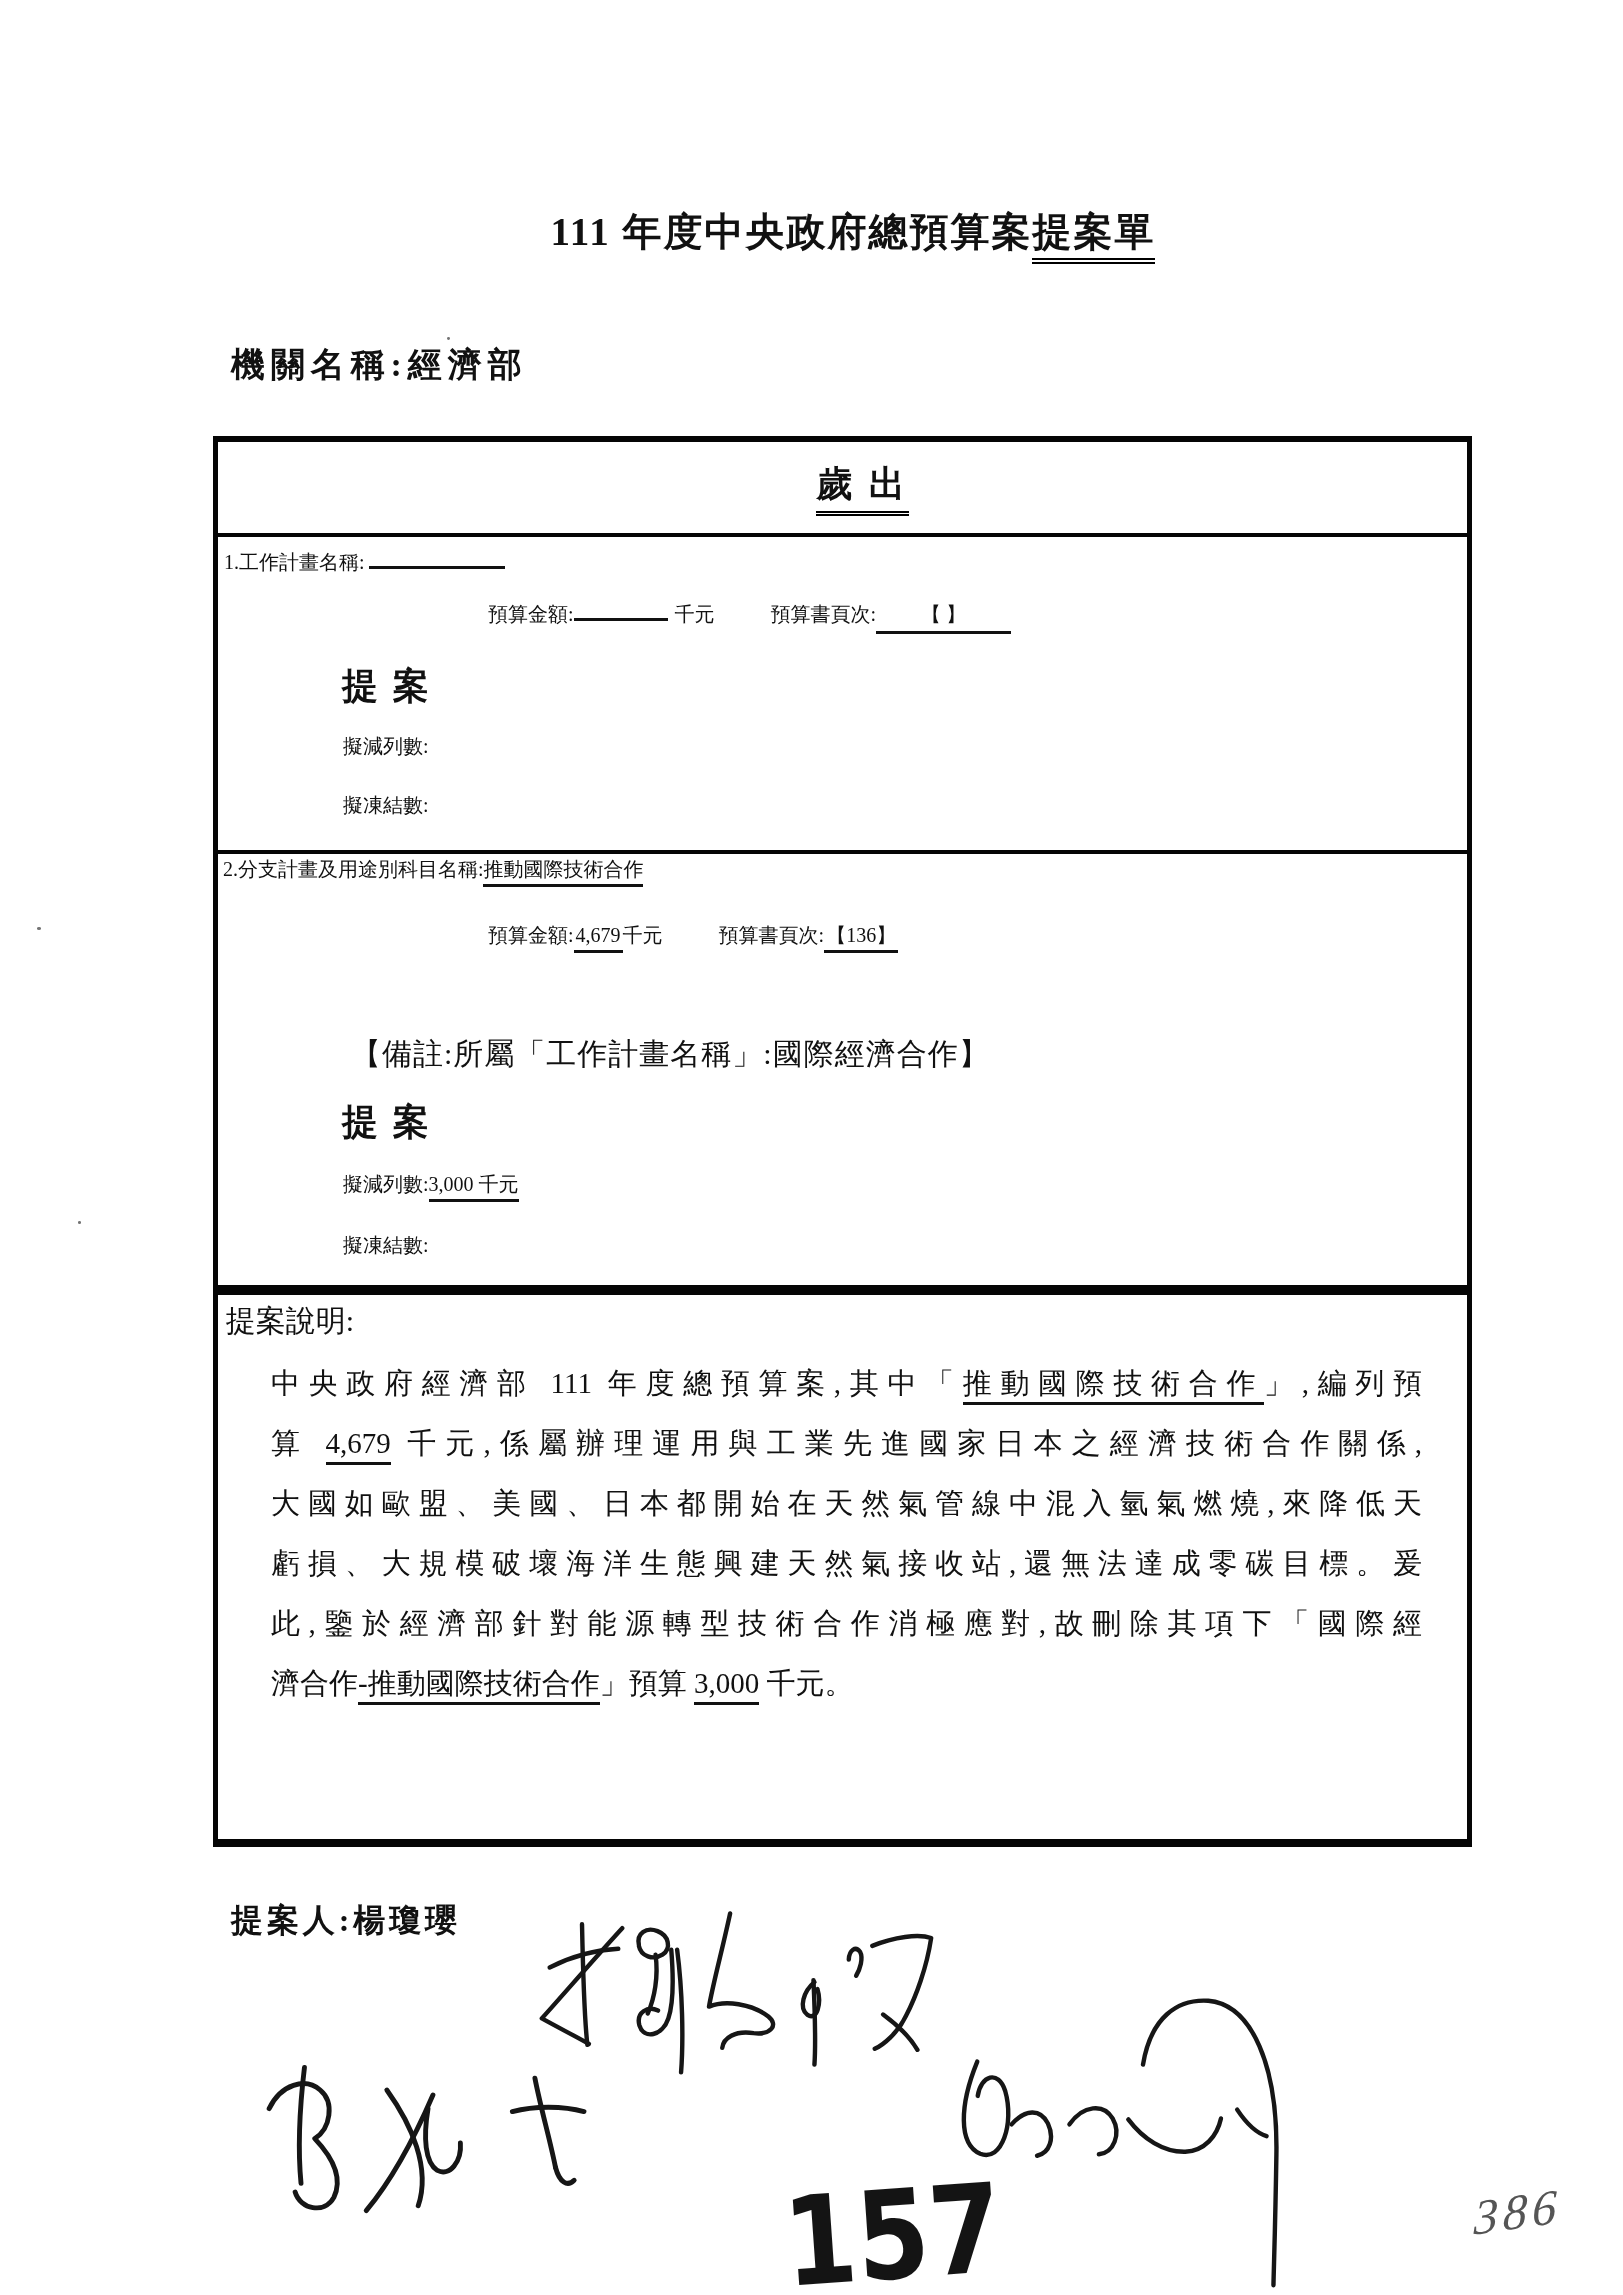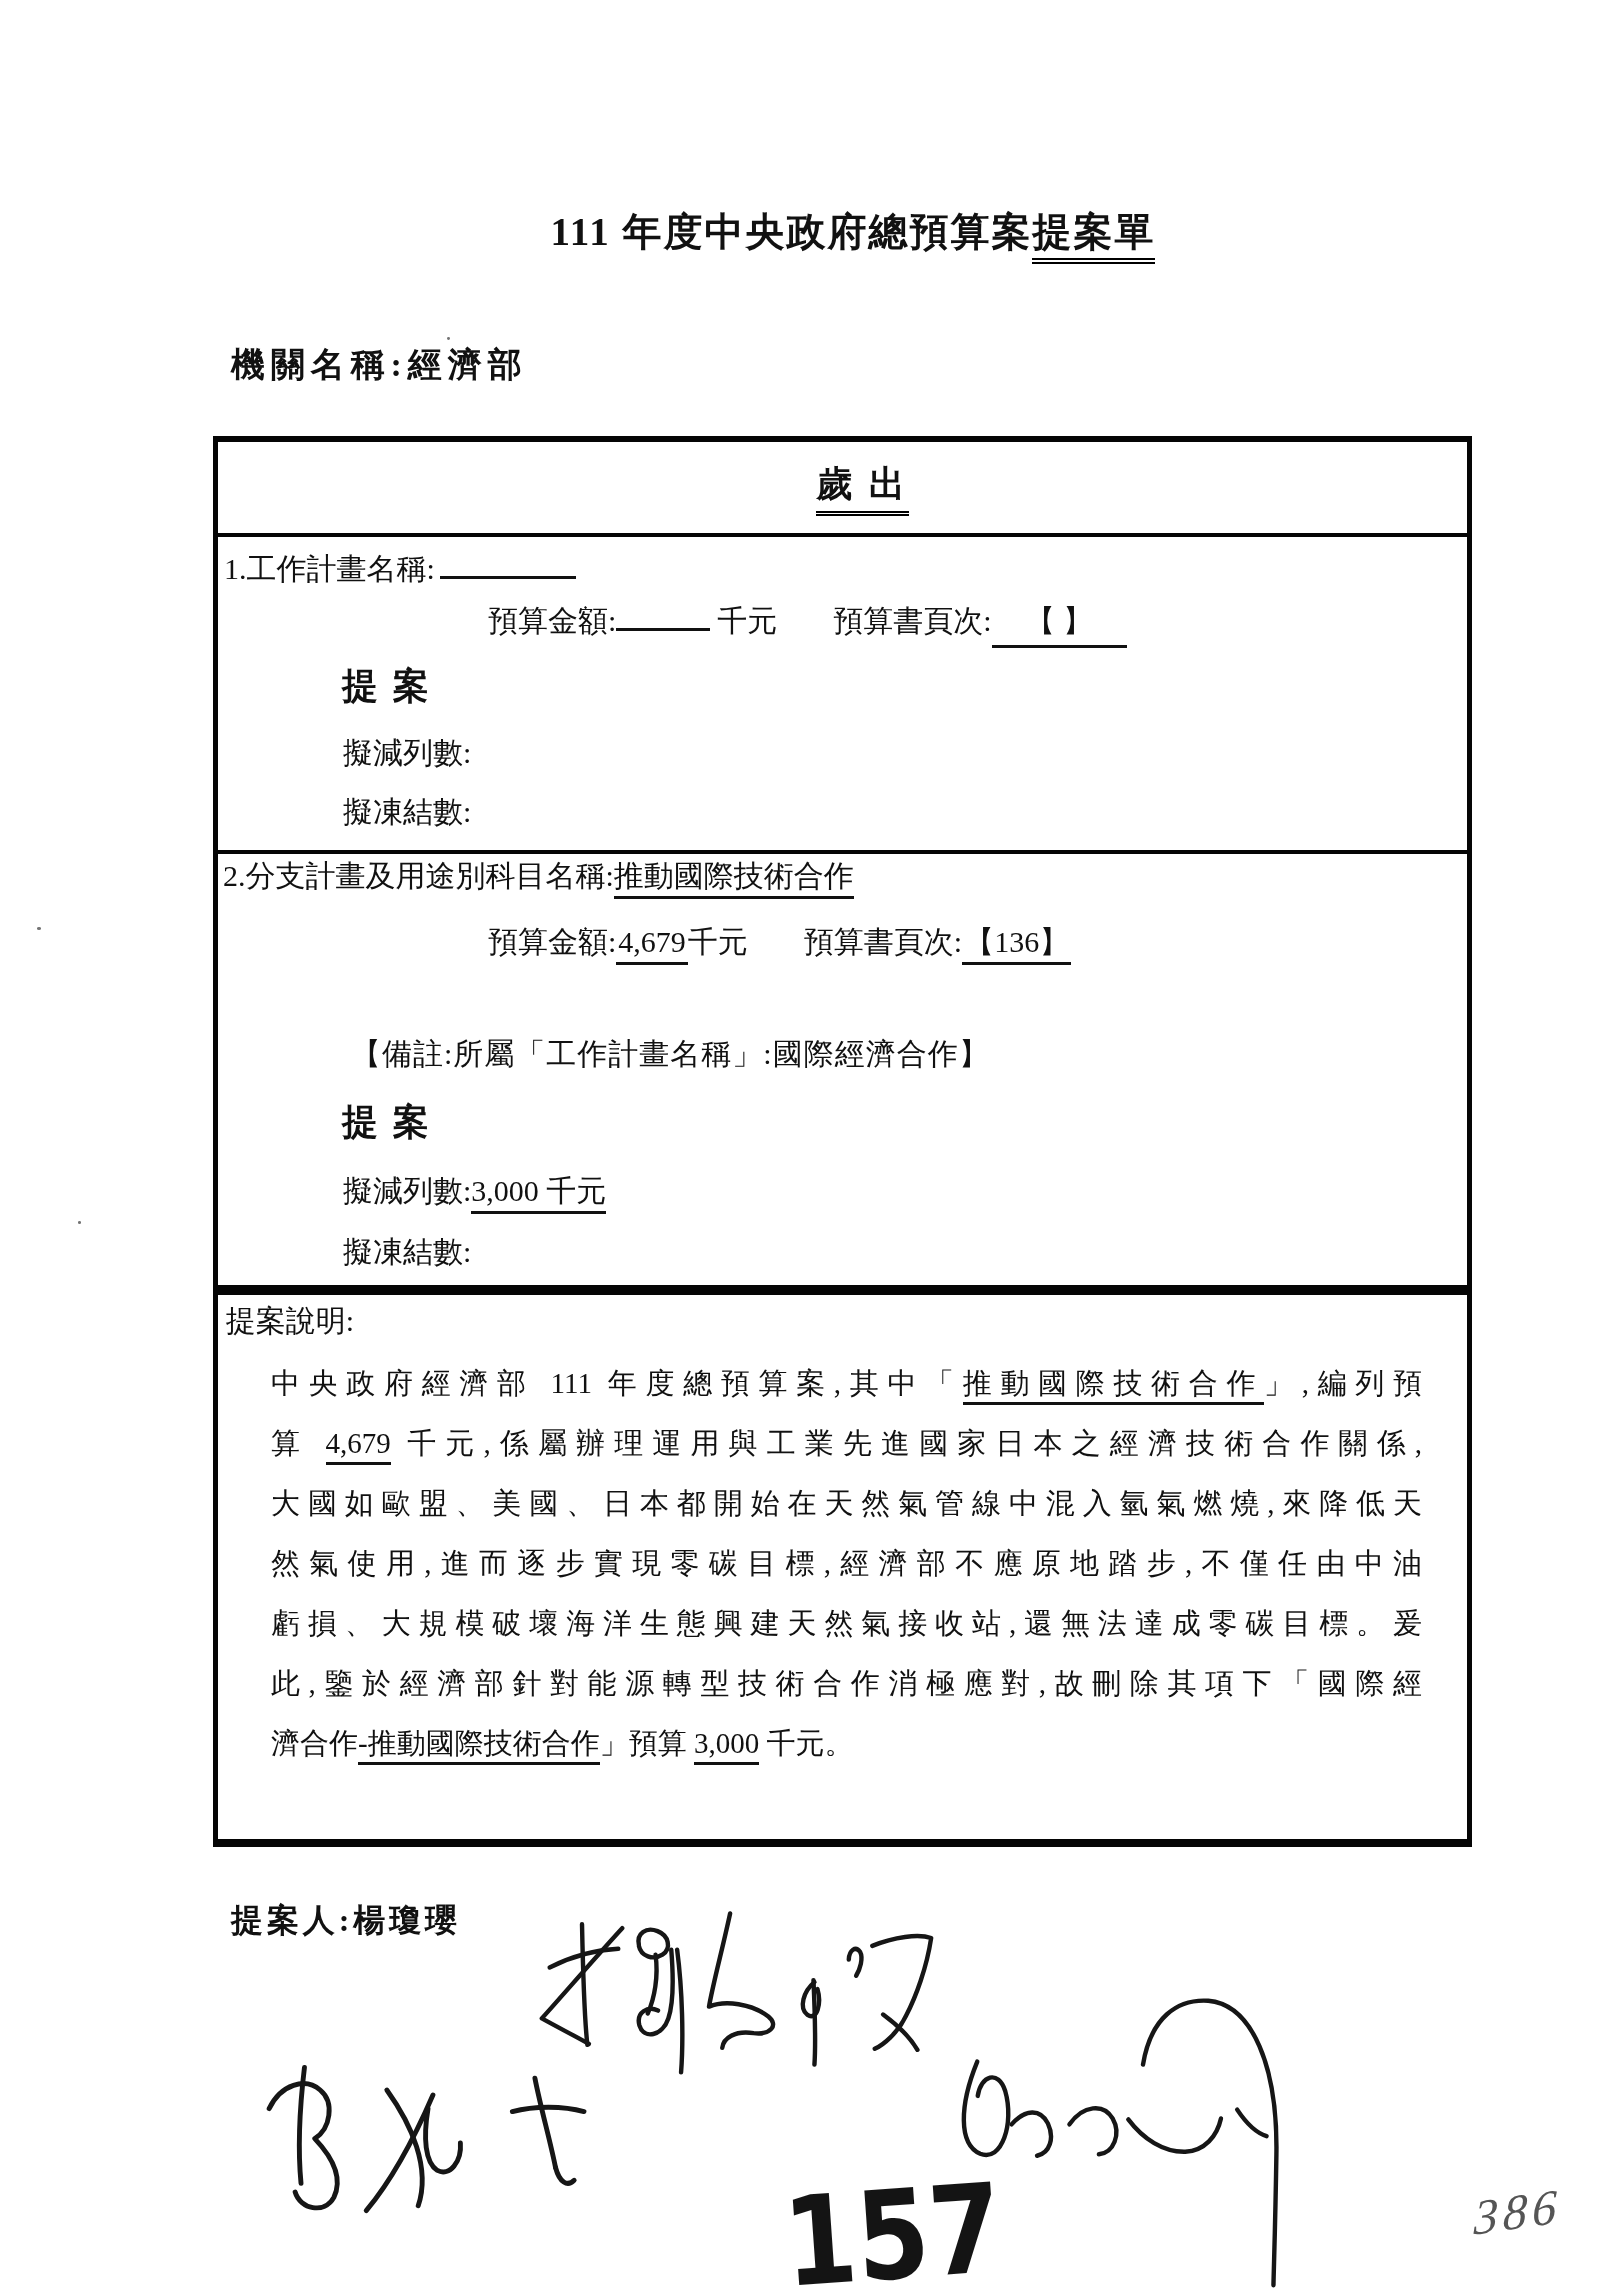--- a/index.html
+++ b/index.html
@@ -24,21 +24,21 @@
   .box2{top:1292px;height:555px;border-top-width:3.9px;border-bottom-width:8.8px;}
   .thead{
     height:91px;border-bottom:4.9px solid #050505;
     display:flex;align-items:center;justify-content:center;
     font-size:36px;font-weight:bold;padding-left:40px;
   }
   .thead .dunder{border-bottom-width:5.9px;padding-bottom:2px;letter-spacing:3.9px;}
   .sec{position:relative;}
   .sec1{height:313px;border-bottom:4.9px solid #050505;}
   .sec2{height:432px;}
-  .row{position:absolute;font-size:30px;white-space:nowrap;}
+  .row{position:absolute;font-size:20px;white-space:nowrap;}
   .proposal{position:absolute;font-size:36px;font-weight:bold;white-space:nowrap;}
   .note{position:absolute;font-size:30px;white-space:nowrap;letter-spacing:1px;}
   .u{border-bottom:3.4px solid #111;padding-bottom:3.9px;}
   .blankline{display:inline-block;border-bottom:3.4px solid #111;height:1.0em;vertical-align:baseline;}
   .blank-name{width:136px;margin-left:4.9px;}
   .blank-budget{width:94px;margin-right:6.9px;}
   .bracket-blank{display:inline-block;width:135px;text-align:center;border-bottom:3.9px solid #111;padding-bottom:2.9px;}
   .gap-page{margin-left:56px;}
   .num{padding-left:2px;padding-right:2px;}
   
@@ -135,21 +135,20 @@
       </div>
     </div>
   </div>
 
   <div class="box box2">
     <div class="exp-label">提案說明:</div>
     <div class="exp-body" id="exp-body">
         <div class="par-line"><span>中央政府經濟部 111 年度總預算案,其中「</span><span class="u">推動國際技術合作</span><span>」,編列預</span></div>
         <div class="par-line"><span>算 </span><span class="u">4,679</span><span> 千元,係屬辦理運用與工業先進國家日本之經濟技術合作關係,</span></div>
         <div class="par-line"><span>大國如歐盟、美國、日本都開始在天然氣管線中混入氫氣燃燒,來降低天</span></div>
-        <div class="par-line"><span>然氣使用,進而逐步實現零碳目標,經濟部不應原地踏步,不僅任由中油</span></div>
         <div class="par-line"><span>虧損、大規模破壞海洋生態興建天然氣接收站,還無法達成零碳目標。爰</span></div>
         <div class="par-line"><span>此,鑒於經濟部針對能源轉型技術合作消極應對,故刪除其項下「國際經</span></div>
         <div class="par-line"><span>濟合作</span><span class="u">-推動國際技術合作</span><span>」預算 </span><span class="u">3,000</span><span> 千元。</span></div>
       </div>
   </div>
 
   <div class="proposer">
     <span>提案人:</span><span>楊瓊瓔</span>
   </div>
 

